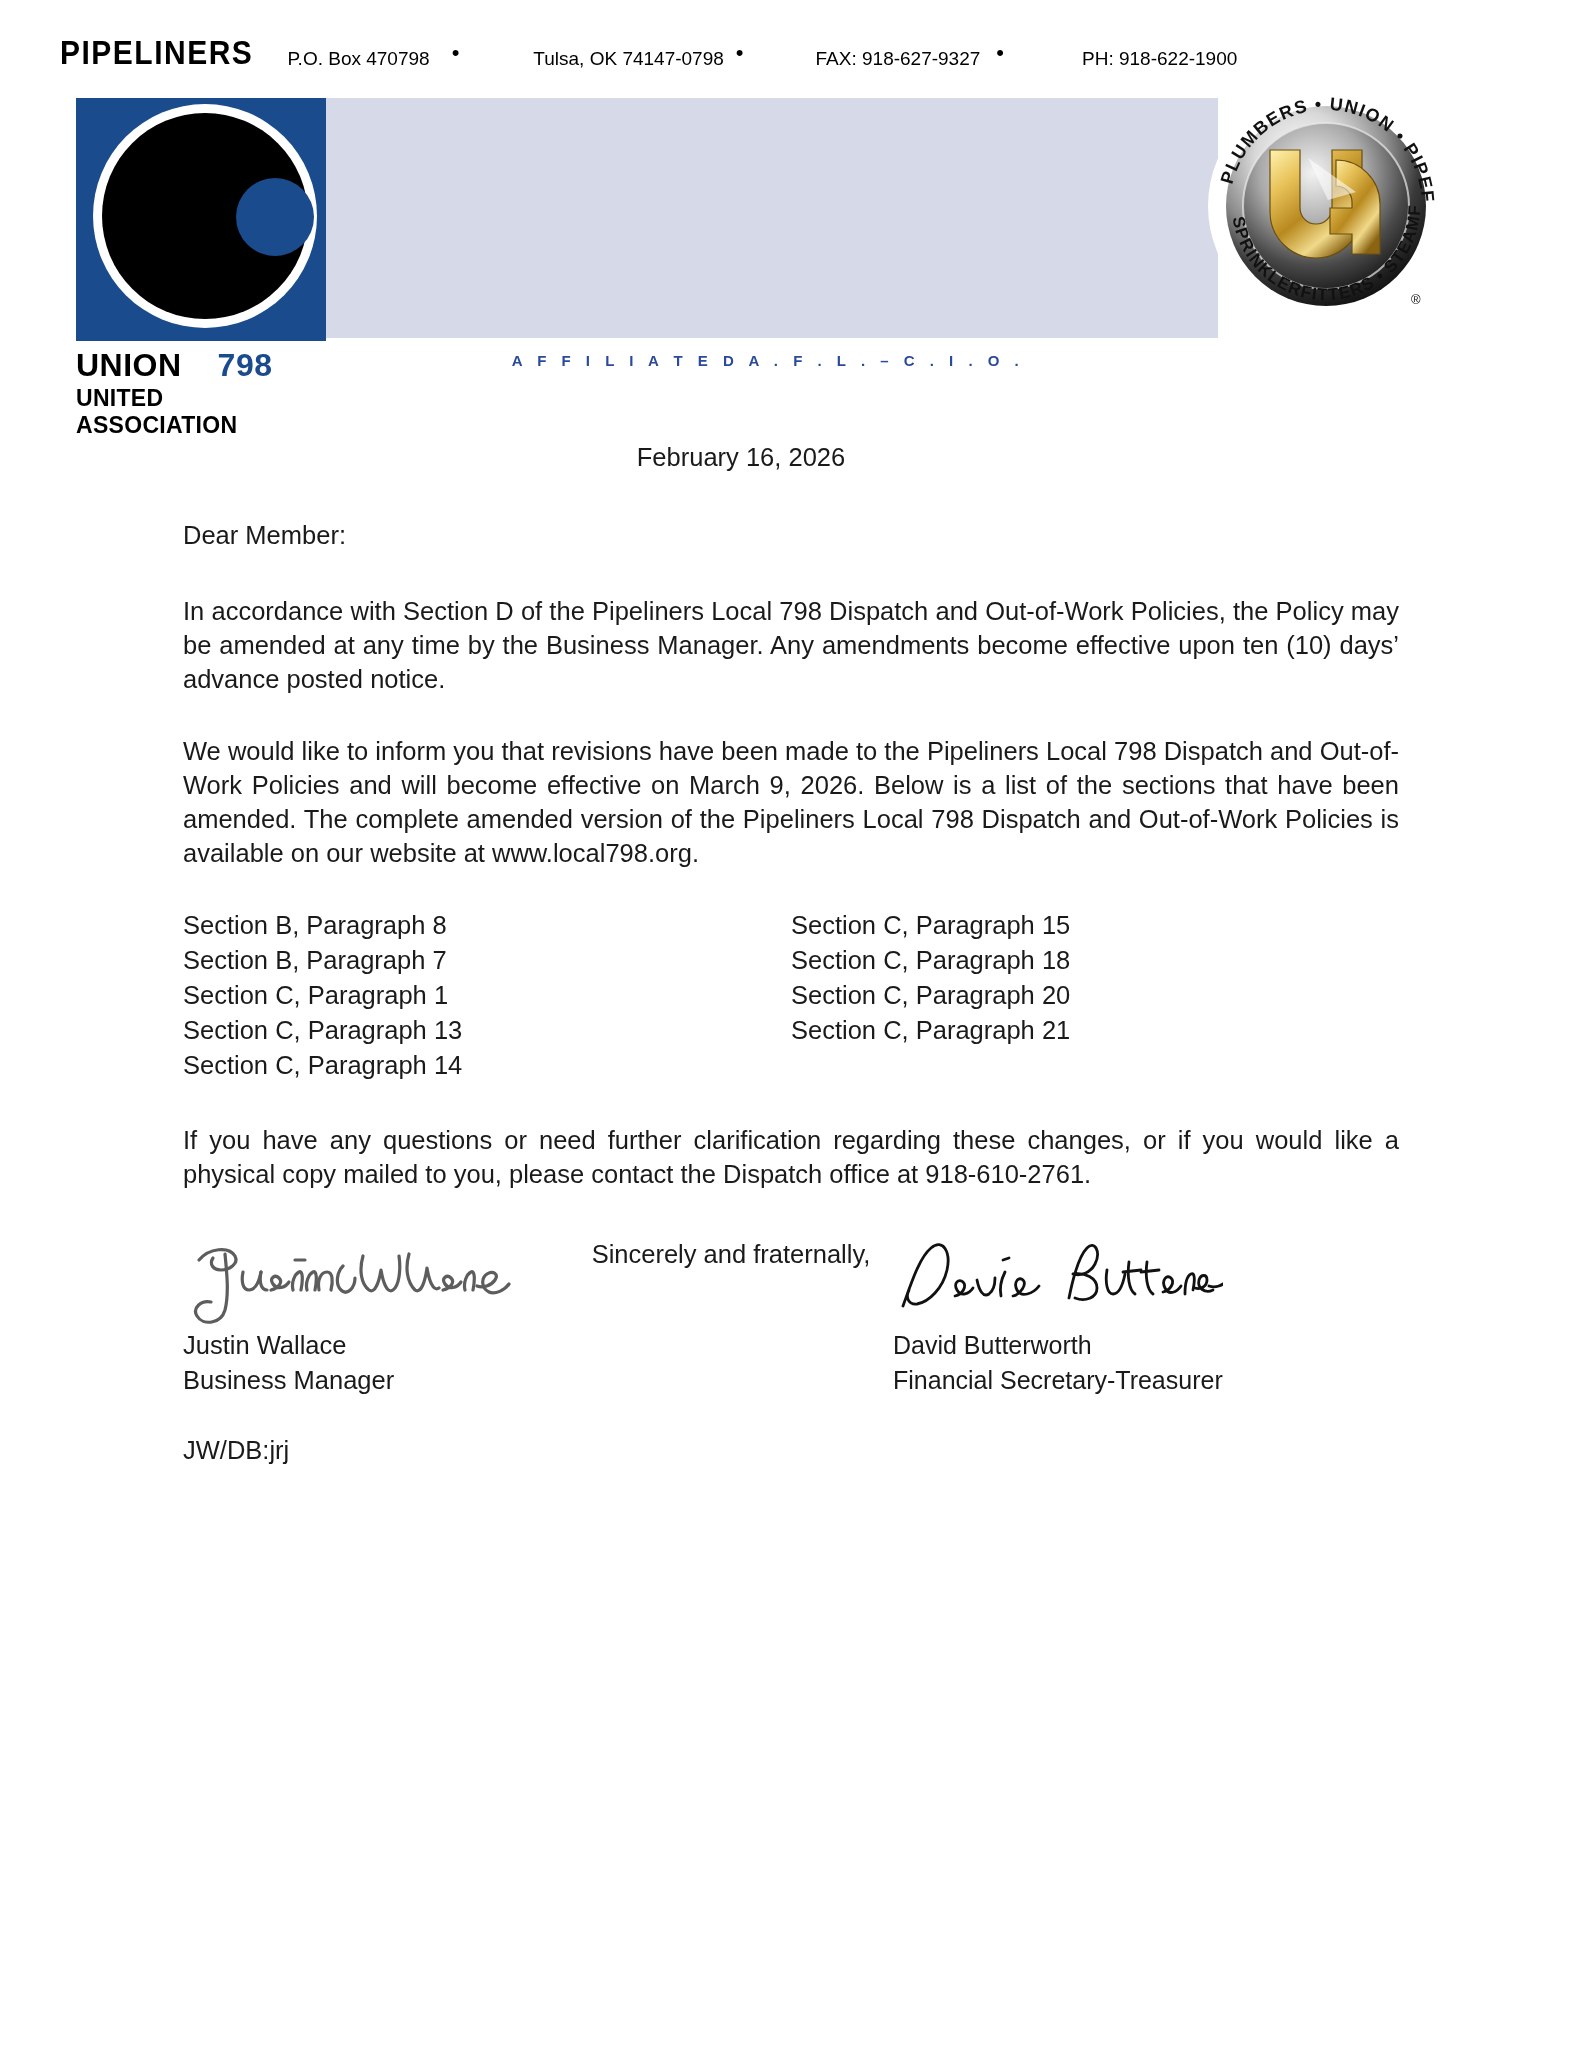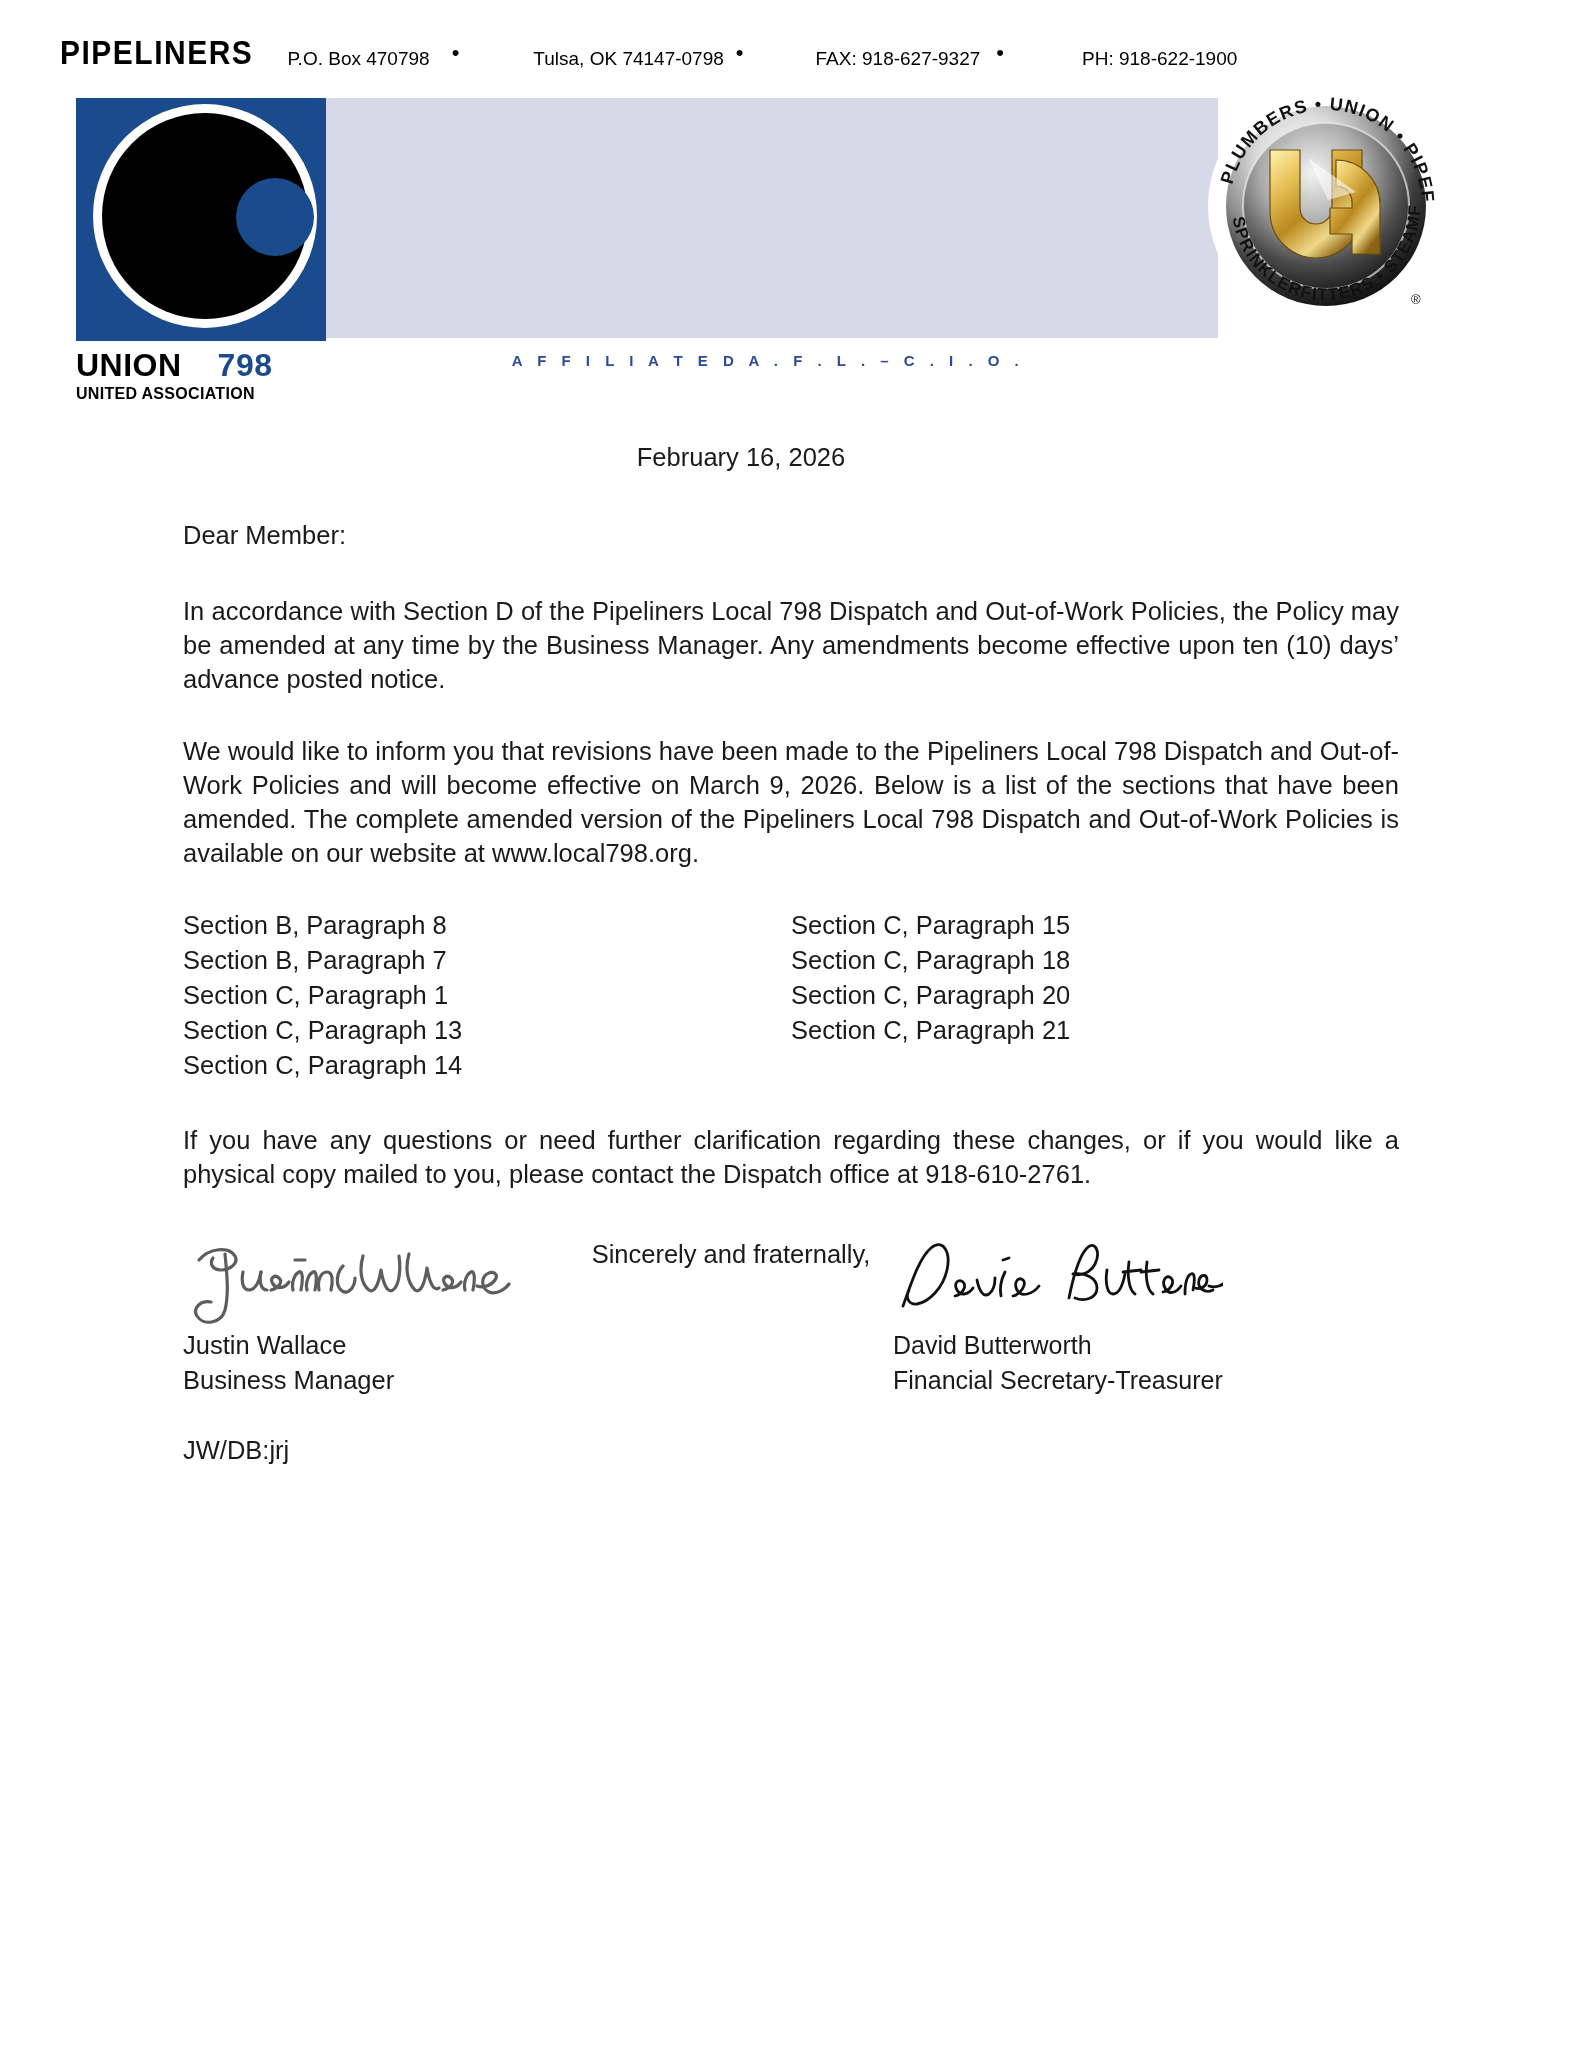--- a/index.html
+++ b/index.html
@@ -128,21 +128,21 @@
     align-items: baseline;
     font-weight: bold;
     font-size: 32px;
     letter-spacing: 0.5px;
   }
   #logo-union-word { color: #000000; }
   #logo-union-number { color: #1a4b8c; margin-left: 36px; }
   #logo-ua-line {
     margin-top: 1px;
     font-weight: bold;
-    font-size: 16px;
+    font-size: 23px;
     letter-spacing: 0.3px;
     color: #000000;
   }
 
   
   #ua-seal {
     position: absolute;
     left: 1208px;
     top: 88px;
     width: 236px;

